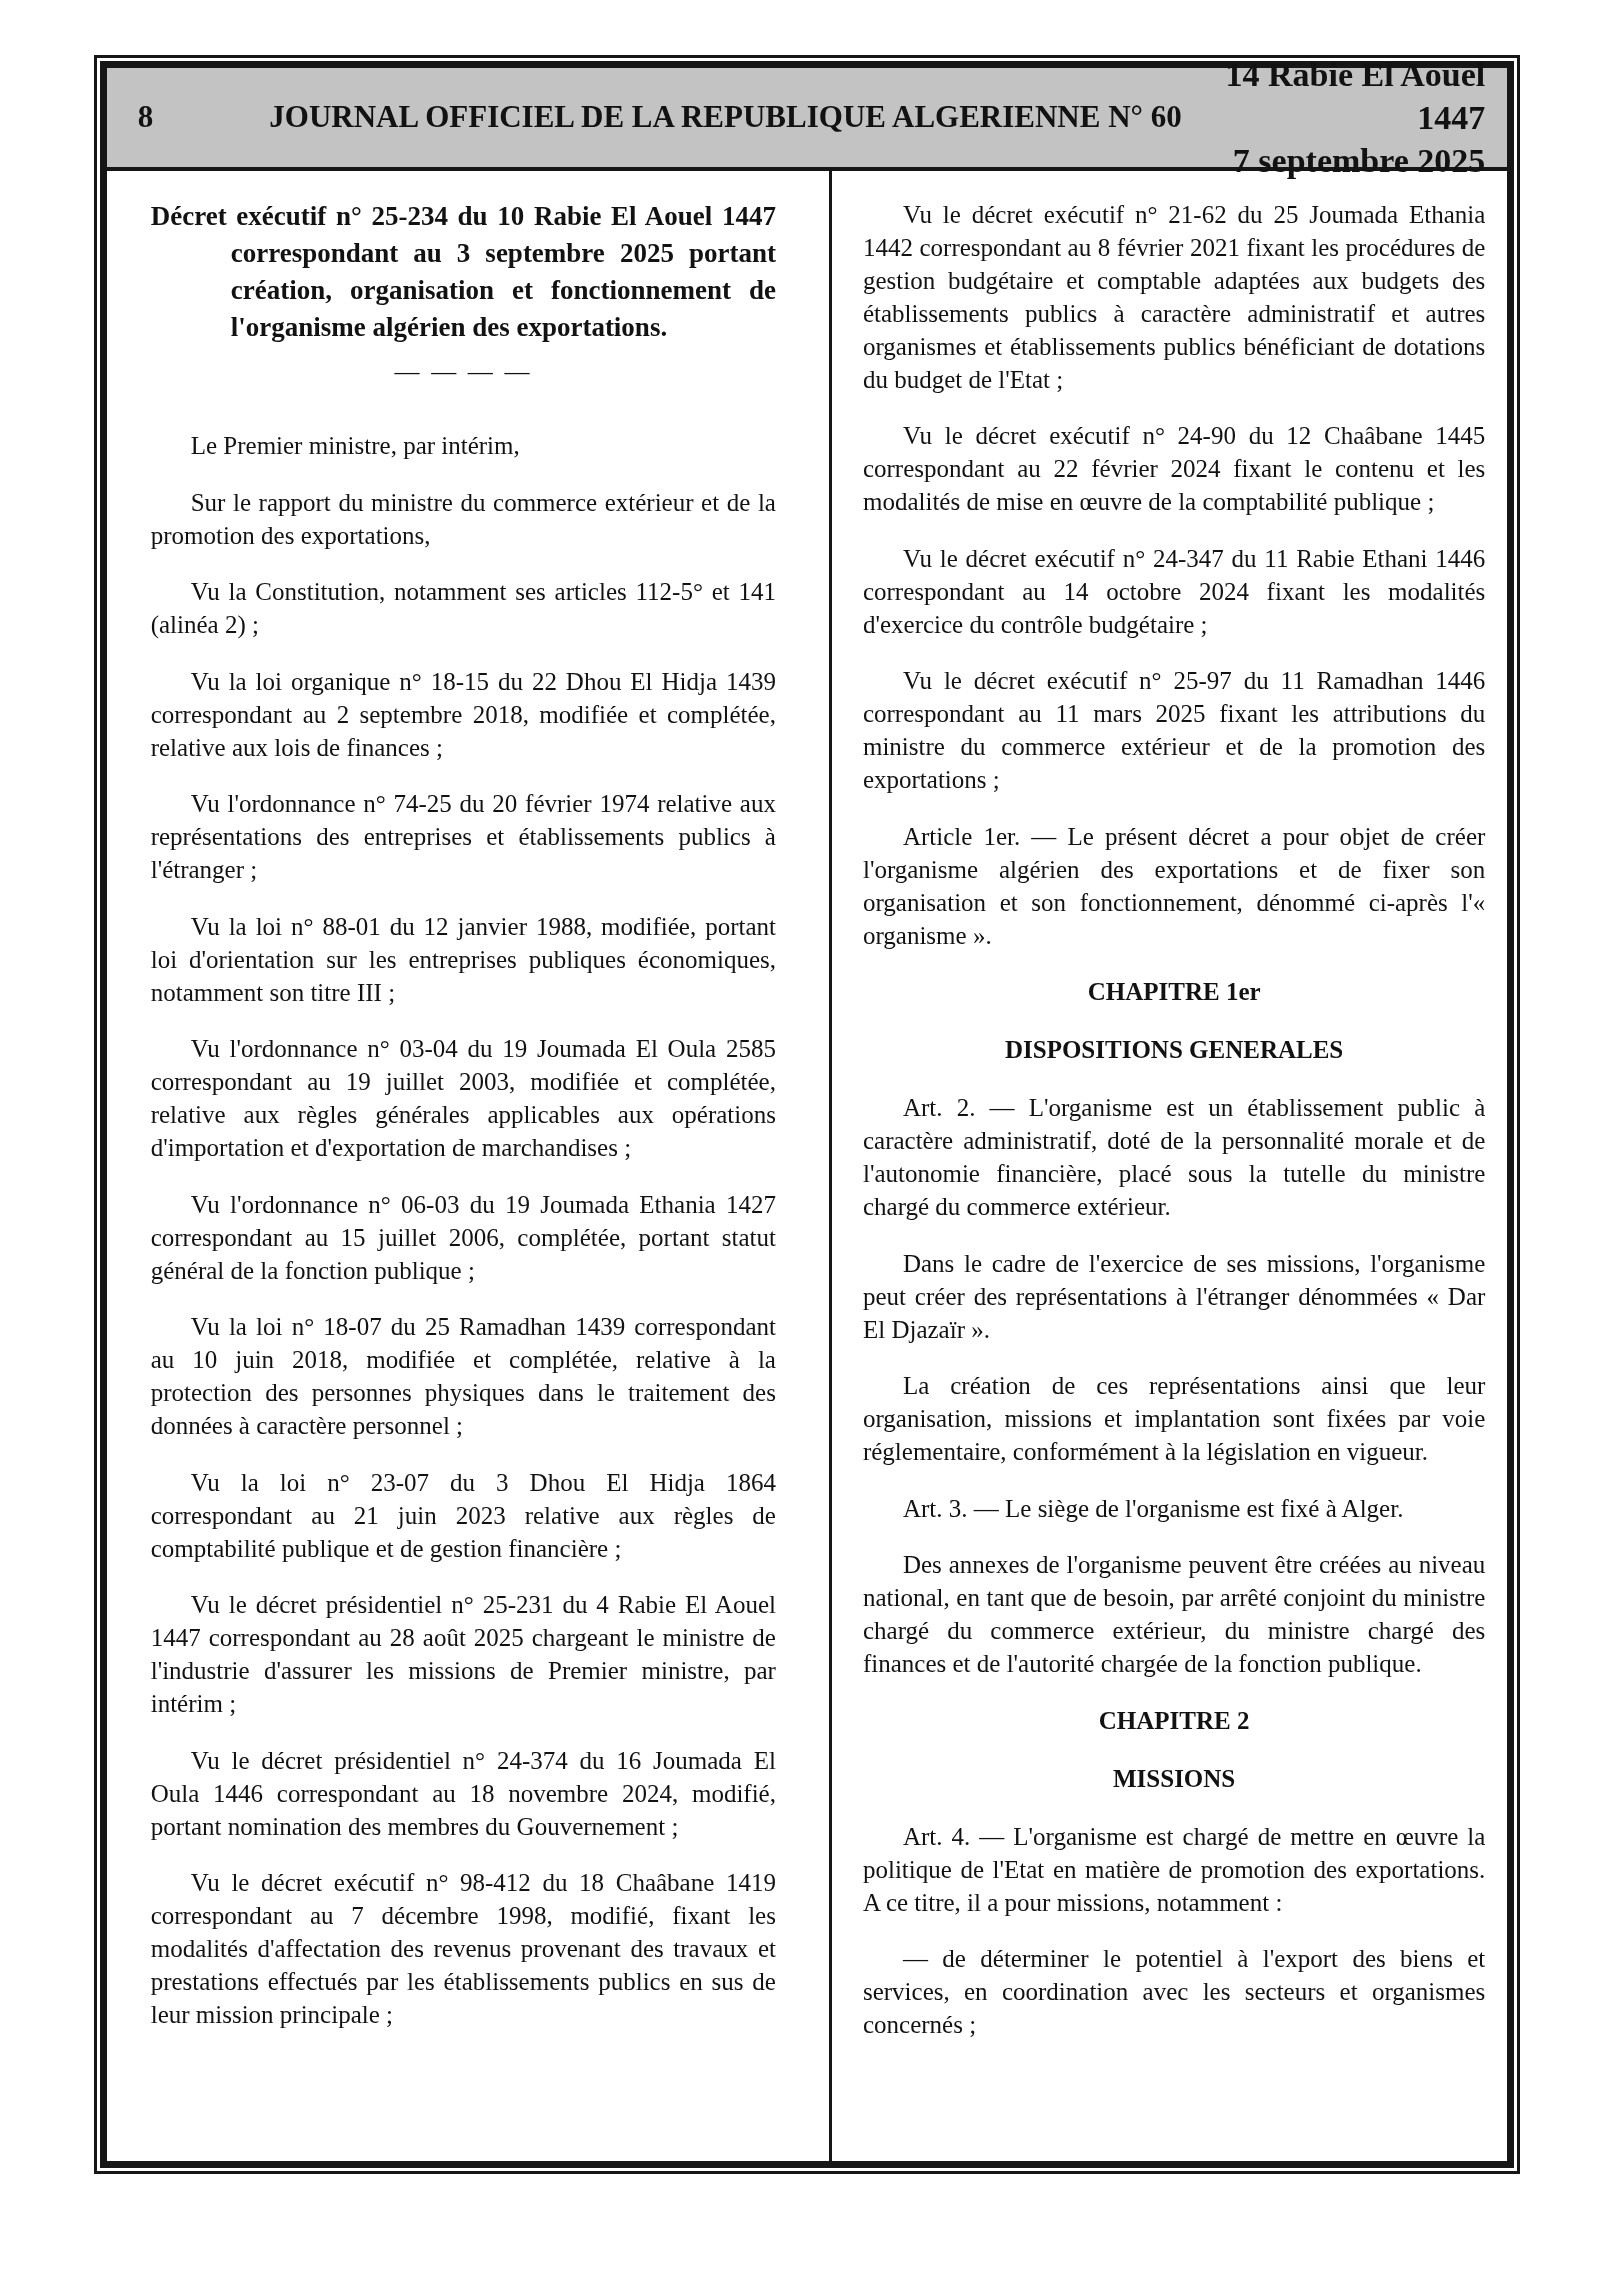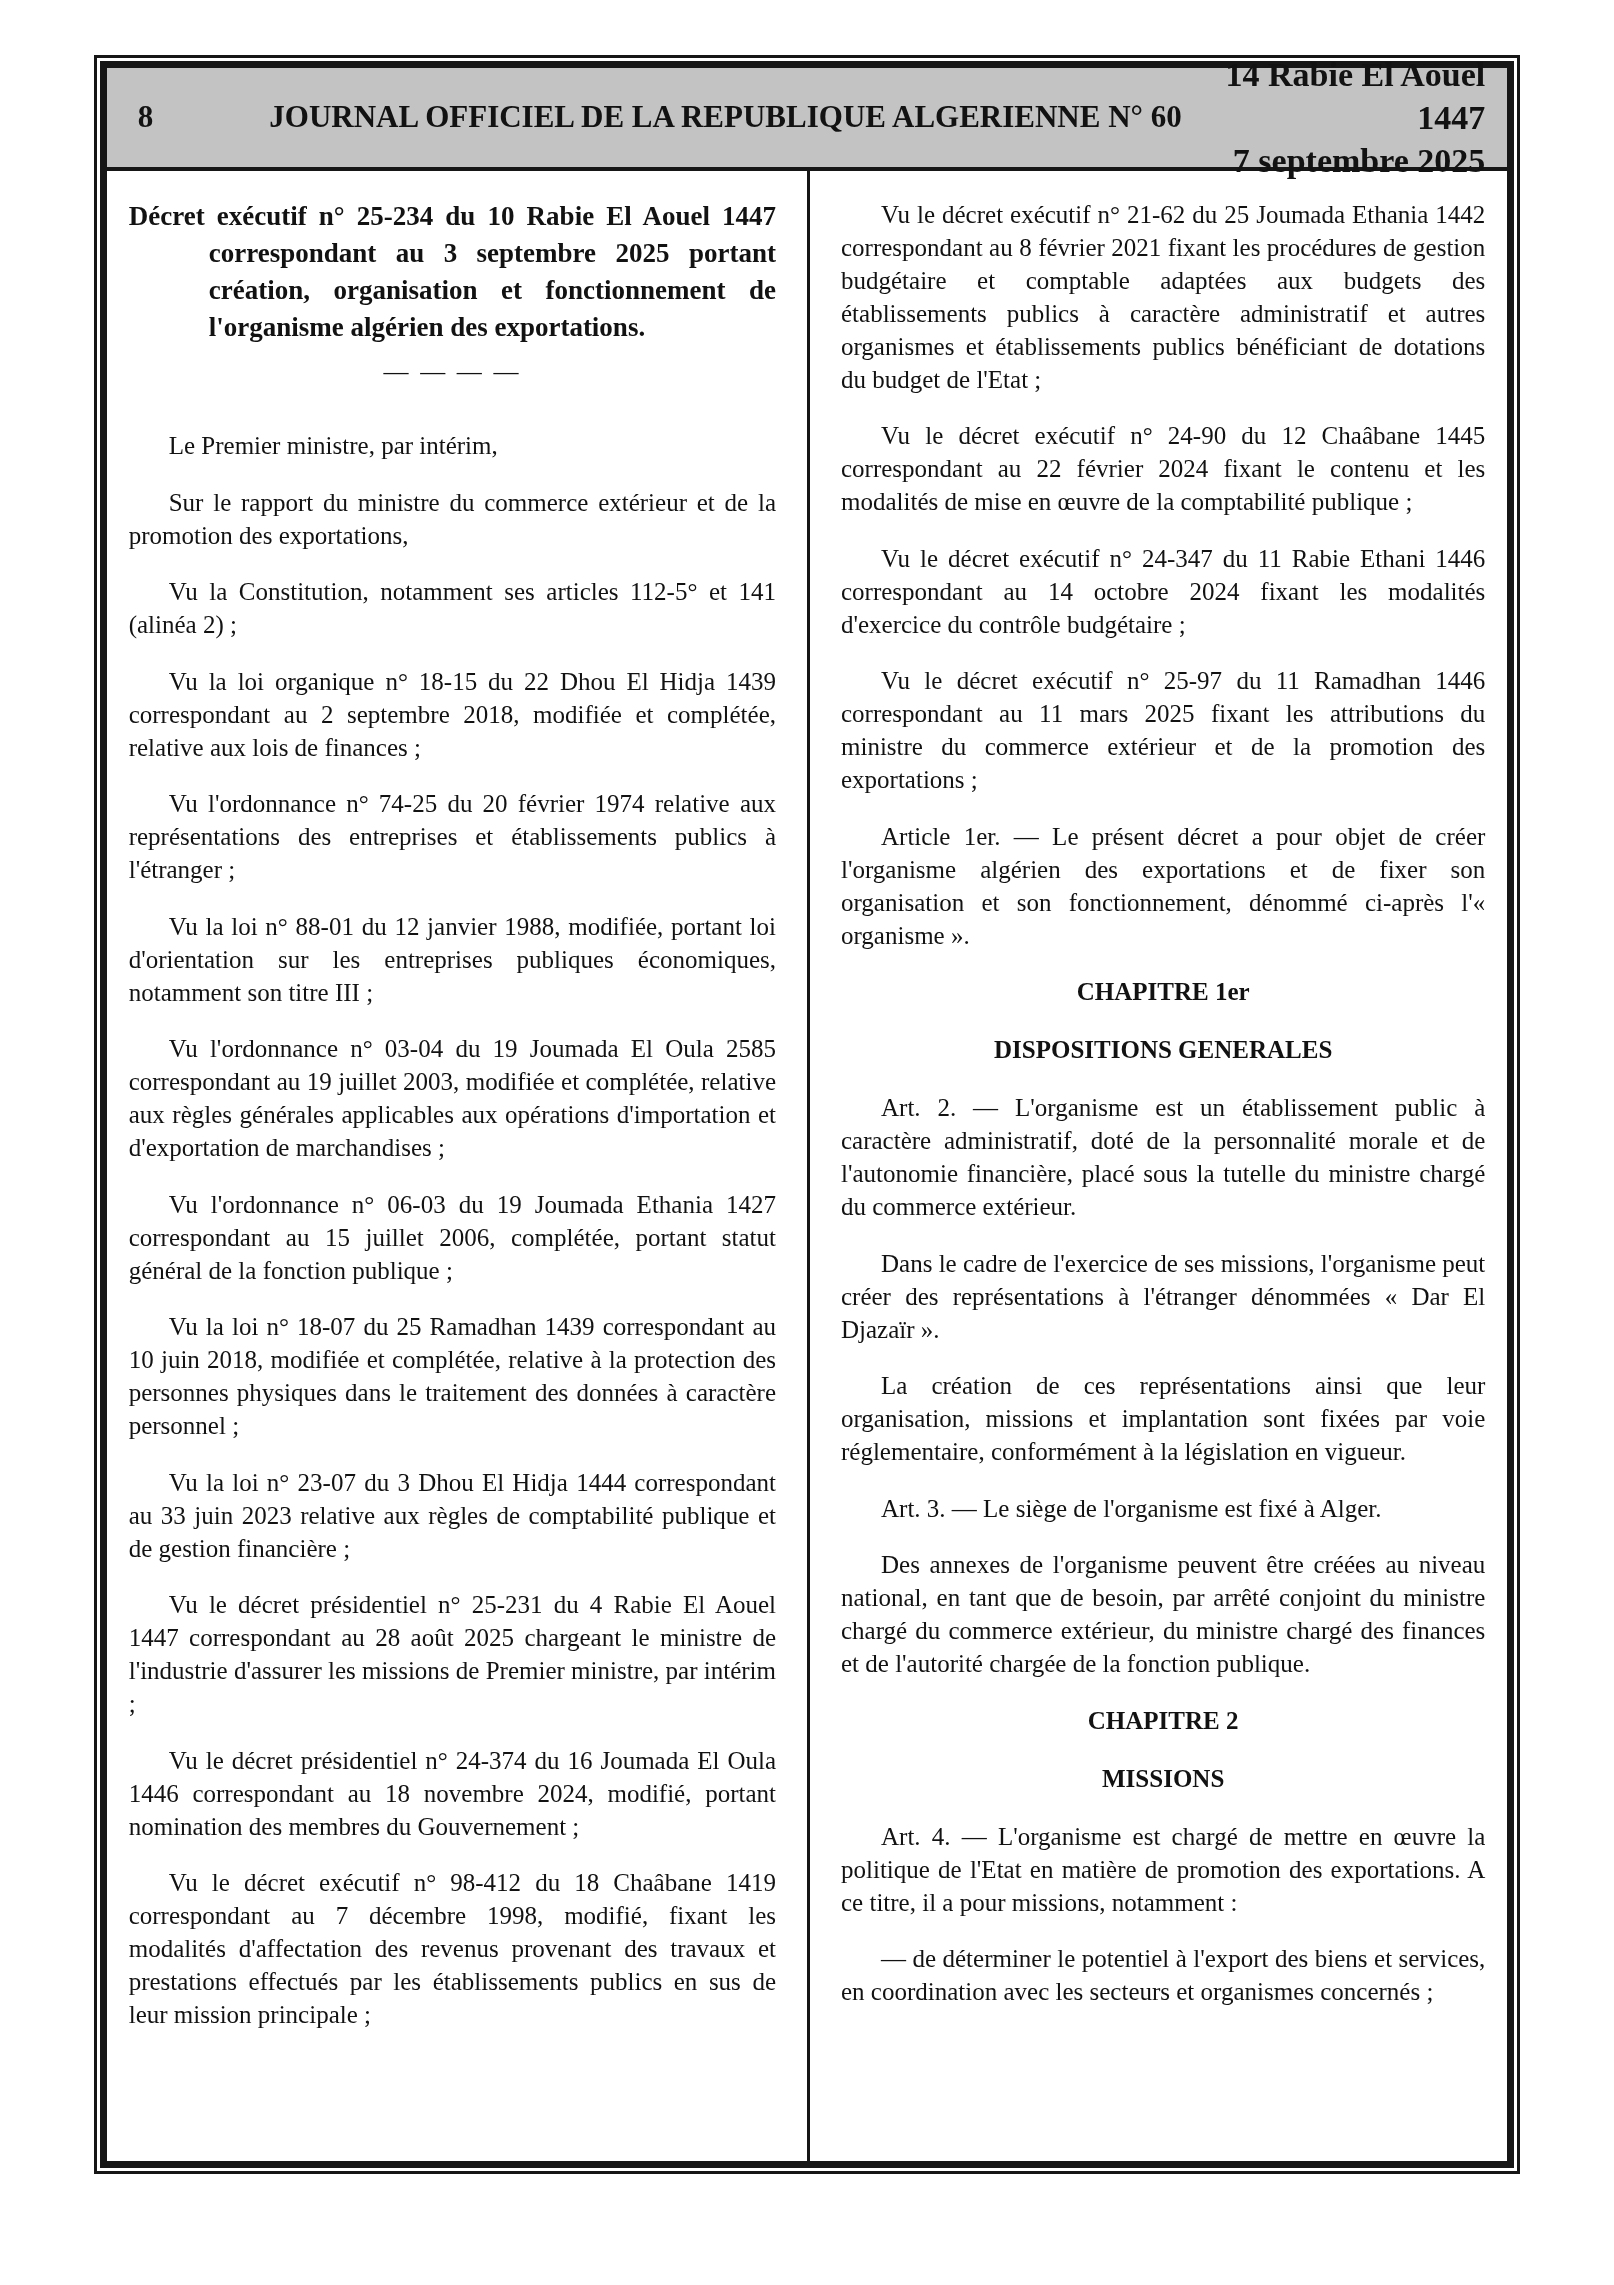--- a/index.html
+++ b/index.html
@@ -17,21 +17,21 @@
   }
   .header{
     background:#c3c3c3;border-bottom:4.5px solid #161616;
     display:flex;align-items:center;height:103px;box-sizing:border-box;
     padding:5.4px 22px 5.4px 31px;flex:0 0 auto;
   }
   .pagenum{font-weight:bold;font-size:31px;width:127px;flex:0 0 auto;}
   .jtitle{flex:1;text-align:center;font-weight:bold;font-size:31px;}
   .dates{text-align:right;font-weight:bold;font-size:34px;line-height:43px;width:299px;flex:0 0 auto;}
   .cols{flex:1;display:flex;min-height:0;}
-  .col{width:50%;box-sizing:border-box;padding:27px 31px 0 22px;}
+  .col{width:50%;box-sizing:border-box;padding:27px 31px 0 22px;margin-left:22px;}
   .col.right{border-left:3.6px solid #161616;padding:27px 22px 0 31px;}
   .p{
     margin:0 0 23.5px 0;font-size:25px;line-height:33px;
     text-align:justify;text-indent:40px;
   }
   .decree-head{
     margin:0 0 12.7px 0;font-size:27px;line-height:37px;font-weight:bold;
     text-align:justify;padding-left:80px;text-indent:-80px;
   }
   .sep{text-align:center;font-size:25px;letter-spacing:2.7px;margin:0 0 43px 0;}
@@ -62,21 +62,21 @@
           <div class="sep">— — — —</div>
           <p class="p">Le Premier ministre, par intérim,</p>
           <p class="p">Sur le rapport du ministre du commerce extérieur et de la promotion des exportations,</p>
           <p class="p">Vu la Constitution, notamment ses articles 112-5° et 141 (alinéa 2) ;</p>
           <p class="p">Vu la loi organique n° 18-15 du 22 Dhou El Hidja 1439 correspondant au 2 septembre 2018, modifiée et complétée, relative aux lois de finances ;</p>
           <p class="p">Vu l'ordonnance n° 74-25 du 20 février 1974 relative aux représentations des entreprises et établissements publics à l'étranger ;</p>
           <p class="p">Vu la loi n° 88-01 du 12 janvier 1988, modifiée, portant loi d'orientation sur les entreprises publiques économiques, notamment son titre III ;</p>
           <p class="p">Vu l'ordonnance n° 03-04 du 19 Joumada El Oula 2585 correspondant au 19 juillet 2003, modifiée et complétée, relative aux règles générales applicables aux opérations d'importation et d'exportation de marchandises ;</p>
           <p class="p">Vu l'ordonnance n° 06-03 du 19 Joumada Ethania 1427 correspondant au 15 juillet 2006, complétée, portant statut général de la fonction publique ;</p>
           <p class="p">Vu la loi n° 18-07 du 25 Ramadhan 1439 correspondant au 10 juin 2018, modifiée et complétée, relative à la protection des personnes physiques dans le traitement des données à caractère personnel ;</p>
-          <p class="p">Vu la loi n° 23-07 du 3 Dhou El Hidja 1444 correspondant au 33 juin 2023 relative aux règles de comptabilité publique et de gestion financière ;</p>
+          <p class="p">Vu la loi n° 23-07 du 3 Dhou El Hidja 1864 correspondant au 21 juin 2023 relative aux règles de comptabilité publique et de gestion financière ;</p>
           <p class="p">Vu le décret présidentiel n° 25-231 du 4 Rabie El Aouel 1447 correspondant au 28 août 2025 chargeant le ministre de l'industrie d'assurer les missions de Premier ministre, par intérim ;</p>
           <p class="p">Vu le décret présidentiel n° 24-374 du 16 Joumada El Oula 1446 correspondant au 18 novembre 2024, modifié, portant nomination des membres du Gouvernement ;</p>
           <p class="p">Vu le décret exécutif n° 98-412 du 18 Chaâbane 1419 correspondant au 7 décembre 1998, modifié, fixant les modalités d'affectation des revenus provenant des travaux et prestations effectués par les établissements publics en sus de leur mission principale ;</p>
         </div>
 
         <div class="col right">
           <p class="p">Vu le décret exécutif n° 21-62 du 25 Joumada Ethania 1442 correspondant au 8 février 2021 fixant les procédures de gestion budgétaire et comptable adaptées aux budgets des établissements publics à caractère administratif et autres organismes et établissements publics bénéficiant de dotations du budget de l'Etat ;</p>
           <p class="p">Vu le décret exécutif n° 24-90 du 12 Chaâbane 1445 correspondant au 22 février 2024 fixant le contenu et les modalités de mise en œuvre de la comptabilité publique ;</p>
           <p class="p">Vu le décret exécutif n° 24-347 du 11 Rabie Ethani 1446 correspondant au 14 octobre 2024 fixant les modalités d'exercice du contrôle budgétaire ;</p>
           <p class="p">Vu le décret exécutif n° 25-97 du 11 Ramadhan 1446 correspondant au 11 mars 2025 fixant les attributions du ministre du commerce extérieur et de la promotion des exportations ;</p>

